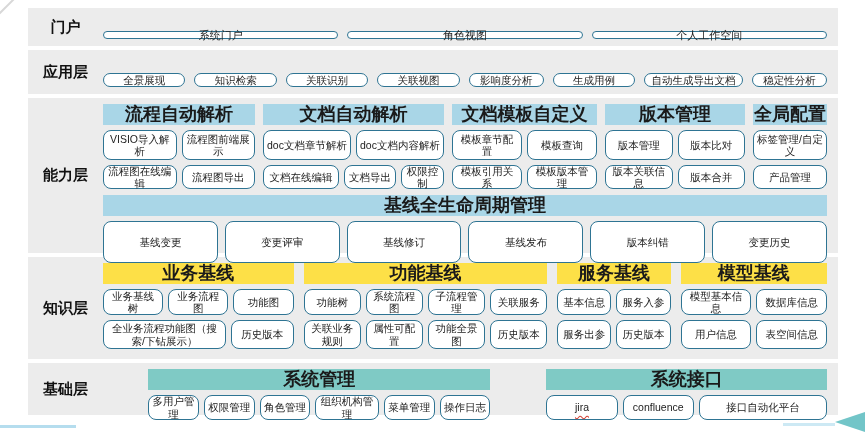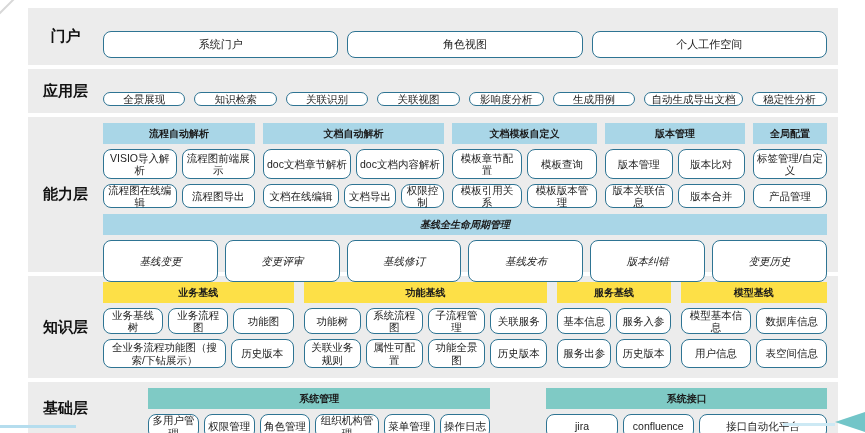--- a/index.html
+++ b/index.html
@@ -5,51 +5,51 @@
   html,body{margin:0;padding:0;}
   body{
     width:865px;height:433px;background:#ffffff;position:relative;overflow:hidden;
     font-family:"Liberation Sans","DejaVu Sans",sans-serif;color:#1a1a1a;
   }
   .diagram{position:absolute;top:8px;left:28px;width:810px;}
   .band{background:#ececec;display:flex;margin-bottom:4px;}
   .band-label{width:75px;display:flex;align-items:center;justify-content:center;
     font-weight:bold;font-size:15px;color:#111;flex:0 0 75px;}
   .band-content{flex:1;padding:6px 11px 6px 0;display:flex;flex-direction:column;}
-  .band-portal{height:57px;}
+  .band-portal{height:38px;}
   .band-app{height:44px;}
   .band-cap{height:155px;}
   .band-kn{height:102px;}
   .band-base{height:52px;}
 
   .box{flex:1;background:#fff;border:1.5px solid #2e7493;border-radius:8px;
     display:flex;align-items:center;justify-content:center;text-align:center;
     font-size:10.5px;line-height:1.15;padding:1px 3px;box-sizing:border-box;color:#222;}
 
   .band-portal .band-content,.band-app .band-content{flex-direction:row;gap:9px;padding:23px 11px 7px 0;}
   .band-portal .box{font-size:11px;}
   .band-app .box{white-space:nowrap;}
   .band-app .box:nth-child(7){flex:1.22;border-radius:7px;}
   .band-app .box:nth-child(5),.band-app .box:nth-child(8){flex:0.9;}
 
-  .grp-header{height:21px;line-height:21px;text-align:center;font-weight:bold;font-size:10px;color:#1a1a1a;}
+  .grp-header{height:21px;line-height:21px;text-align:center;font-weight:bold;font-size:18px;color:#1a1a1a;}
   .hdr-blue{background:#a9d6e7;}
   .hdr-gray{background:#fde047;}
   .hdr-teal{background:#7fcac5;}
 
   .grp{display:flex;flex-direction:column;gap:5px;}
   .row{display:flex;gap:5px;}
 
   .cap-groups{display:flex;gap:8px;}
   .cap-g1{flex:1.52;} .cap-g2{flex:1.81;} .cap-g3{flex:1.45;} .cap-g4{flex:1.40;} .cap-g5{flex:0.74;}
   .row-tall{height:30px;}
   .row-short{height:24px;}
   .cap-g2 .row-short .box:first-child{flex:1.55;}
-  .cap-g2 .row-short .box:nth-child(3){flex:0.8;border-radius:9px;}
-  .lifecycle{margin-top:6px;display:flex;flex-direction:column;gap:5px;font-style:italic;}
+  .cap-g2 .row-short .box:nth-child(3){flex:0.8;}
+  .lifecycle{margin-top:6px;display:flex;flex-direction:column;gap:5px;}
   .lifecycle-row{height:42px;gap:7px;display:flex;border-radius:8px;}
 
   .kn-groups{display:flex;gap:10px;}
   .kn-g1{flex:1.90;} .kn-g2{flex:2.43;} .kn-g3{flex:1.13;} .kn-g4{flex:1.46;}
   .kn-row1{height:26px;}
   .kn-row2{height:29px;}
   .kn-g1 .kn-row2 .box:first-child{flex:2.1;}
 
   .base-groups{display:flex;gap:56px;margin-left:45px;}
   .base-g1{flex:3.66;} .base-g2{flex:3.0;}

